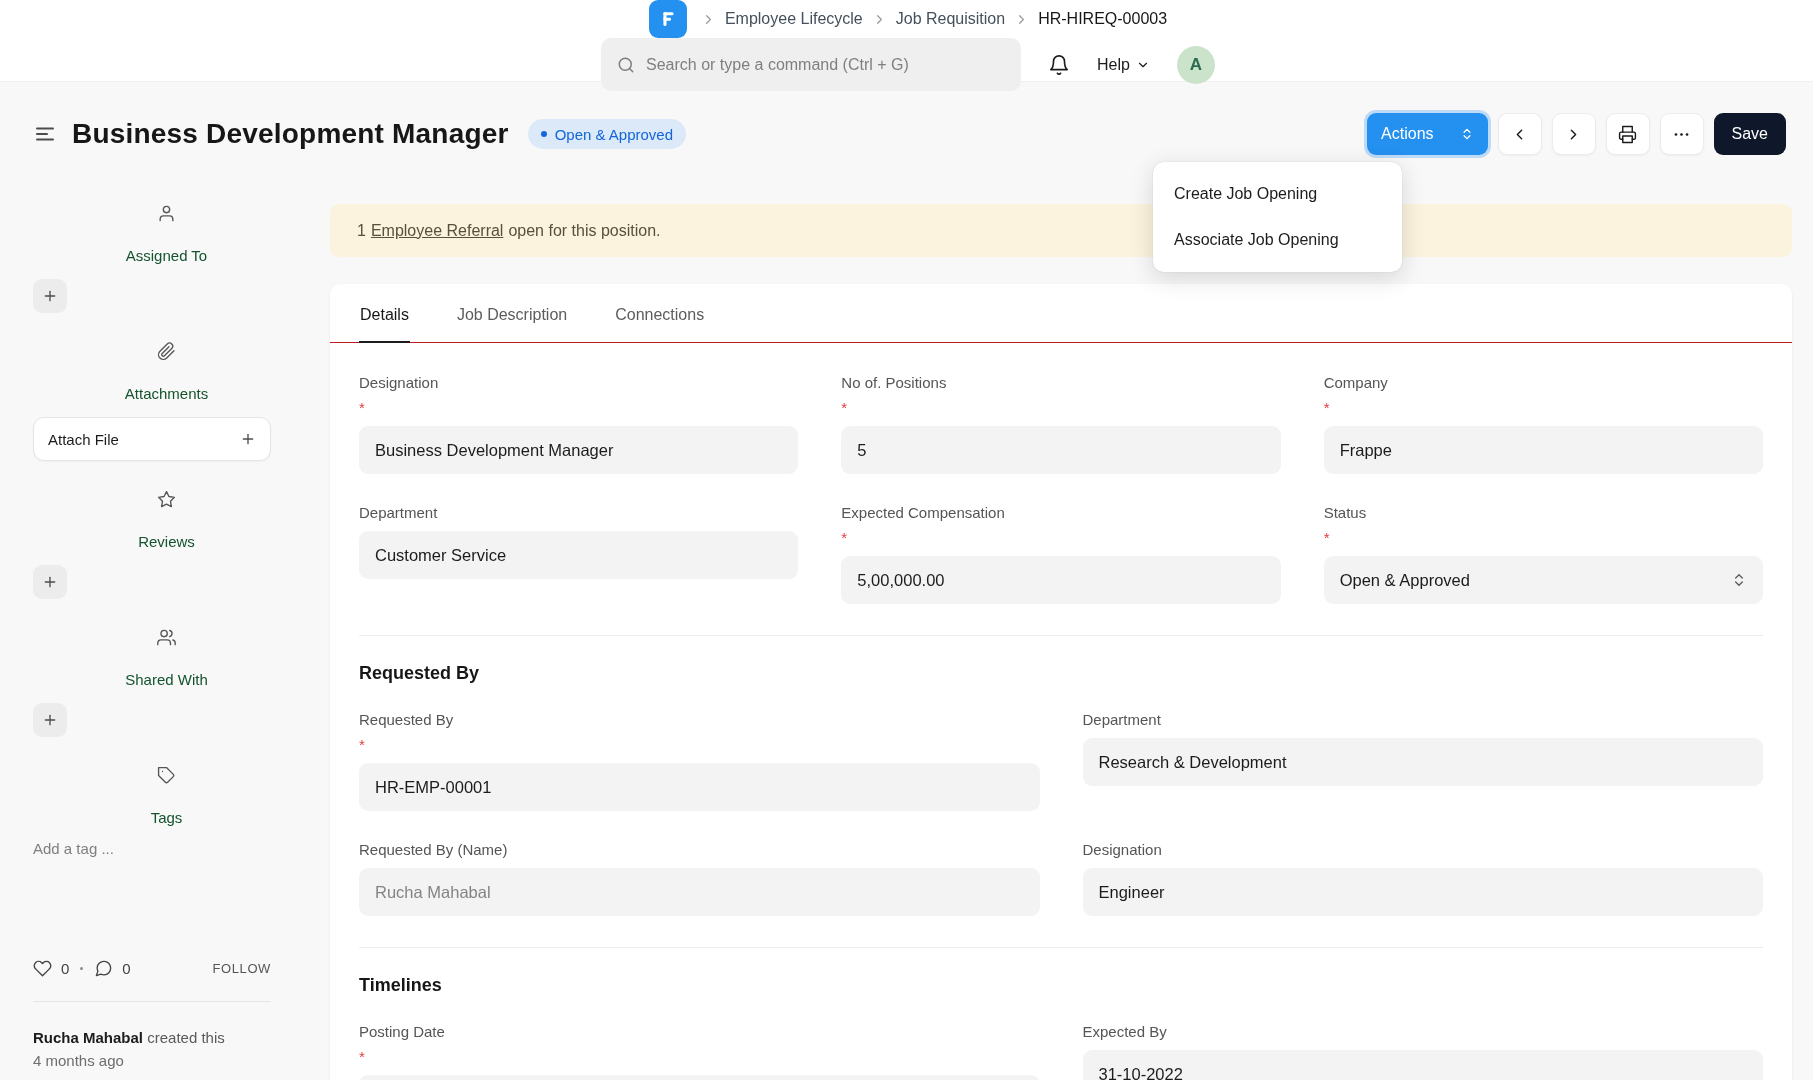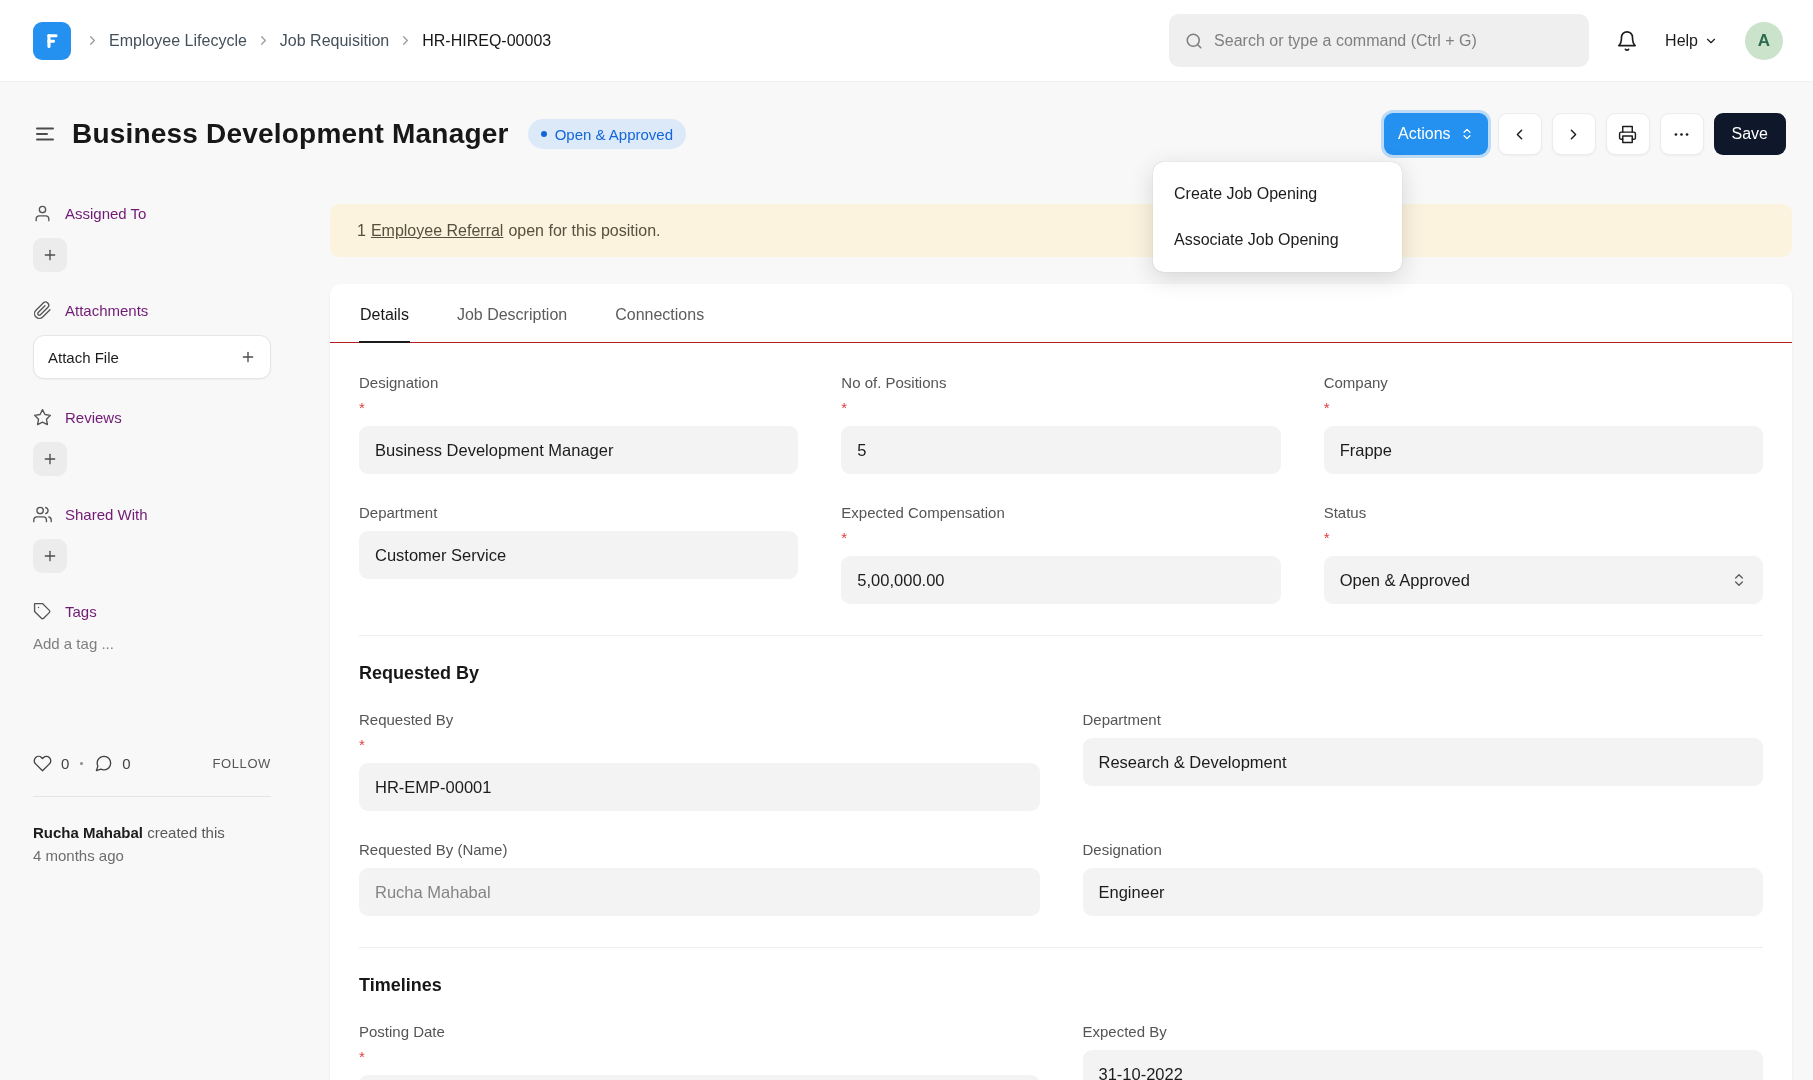--- a/index.html
+++ b/index.html
@@ -10,20 +10,21 @@
     color: #1c1c1c;
     -webkit-font-smoothing: antialiased;
   }
   svg { display: block; }
 
   
   .navbar {
     height: 82px; background: #fff; border-bottom: 1px solid #f0f0f0;
     display: flex; align-items: center; justify-content: space-between;
     padding: 0 30px 0 33px;
+    flex-direction: column;
   }
   .nav-left { display: flex; align-items: center; gap: 9px; }
   .logo {
     width: 38px; height: 38px; border-radius: 9px; background: #2490ef;
     display: flex; align-items: center; justify-content: center; cursor: pointer;
     margin-right: 5px;
   }
   .crumb-sep { color: #9b9b9b; }
   .crumb { font-size: 16px; color: #44505b; text-decoration: none; cursor: pointer; white-space: nowrap; }
   .crumb.current { color: #171717; cursor: default; }
@@ -57,21 +58,21 @@
   .badge {
     margin-left: 4px; height: 30px; padding: 0 13px; border-radius: 16px;
     background: #dce9f9; color: #1366d9; font-size: 15px;
     display: flex; align-items: center; gap: 8px; white-space: nowrap;
   }
   .badge-dot { width: 6px; height: 6px; border-radius: 50%; background: #1366d9; }
   .head-right { display: flex; align-items: center; gap: 10px; }
   .btn { border: none; font-family: inherit; cursor: pointer; border-radius: 9px; }
   .btn-actions {
     height: 42px; padding: 0 14px; background: #2490ef; color: #fff; font-size: 16px;
-    display: flex; align-items: center; gap: 9px;
+    display: flex; align-items: center; gap: 26px;
     box-shadow: 0 0 0 3px rgba(36,144,239,.28);
   }
   .icon-btn {
     width: 44px; height: 42px; background: #fff; border: 1px solid #ececec;
     box-shadow: 0 1px 2px rgba(25,39,52,.05);
     display: flex; align-items: center; justify-content: center; color: #1c1c1c;
   }
   .btn-save { height: 42px; padding: 0 18px; background: #0f172a; color: #fff; font-size: 16px; font-weight: 500; }
 
   
@@ -82,21 +83,21 @@
   }
   .dropdown-item {
     padding: 14px 12px; font-size: 16px; color: #1c1c1c; border-radius: 7px; cursor: pointer;
   }
 
   
   .layout { display: flex; align-items: flex-start; margin-top: 46px; }
 
   
   .sidebar { width: 300px; flex-shrink: 0; padding-left: 33px; }
-  .side-label { display: flex; align-items: center; gap: 13px; font-size: 15px; color: #701a75; }
+  .side-label { display: flex; align-items: center; gap: 24px; font-size: 15px; color: #14532d; flex-direction: column; }
   .side-label svg { color: #555; }
   .plus-btn {
     margin-top: 15px; width: 34px; height: 34px; border-radius: 9px; background: #ececec;
     border: none; display: flex; align-items: center; justify-content: center;
     color: #4c4c4c; cursor: pointer;
   }
   .side-gap { height: 29px; }
   .attach-btn {
     margin-top: 15px; width: 238px; height: 44px; background: #fff;
     border: 1px solid #e5e5e5; border-radius: 11px; box-shadow: 0 1px 2px rgba(0,0,0,.04);

